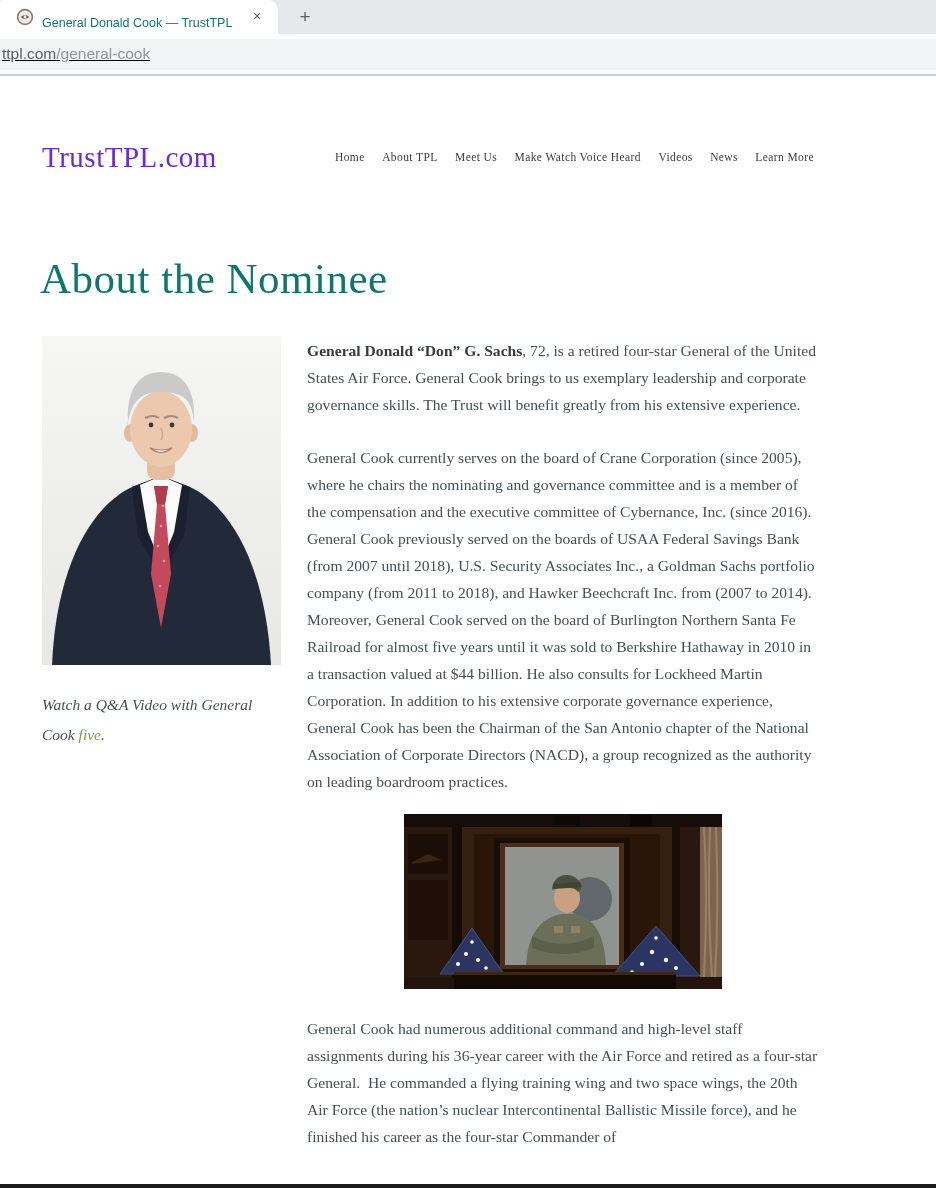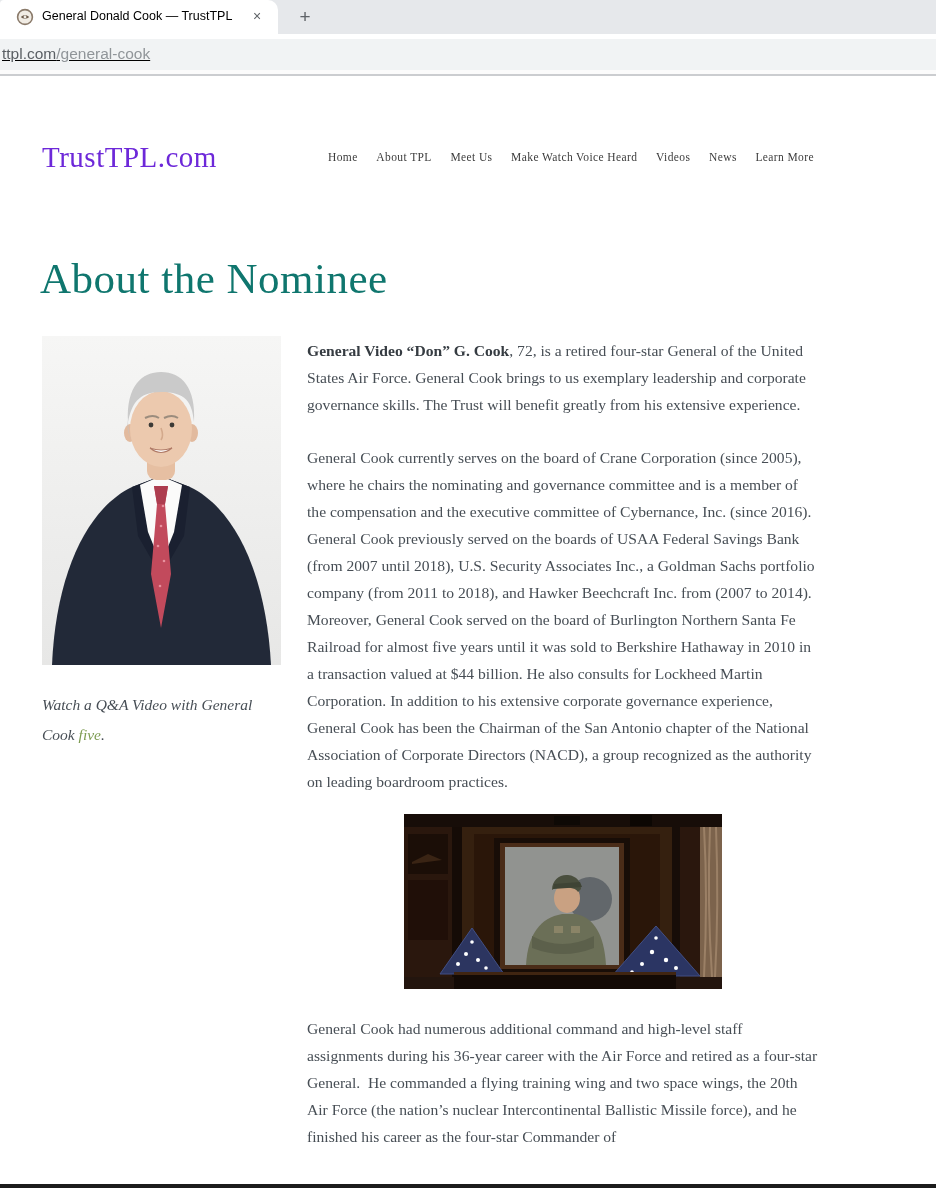--- a/index.html
+++ b/index.html
@@ -9,22 +9,22 @@
     font-family:"Liberation Serif", serif;
   }
   
   .tabstrip { position:absolute; left:0; top:0; width:936px; height:34px; background:#e6e8eb; }
   .tab {
     position:absolute; left:0; top:0; width:278px; height:34px; background:#ffffff;
     border-radius:4px 10px 0 0; display:flex; align-items:center;
   }
   .tab-favicon { position:absolute; left:16px; top:8px; width:18px; height:18px; }
   .tab-title {
-    position:absolute; left:42px; top:9px; width:200px; overflow:hidden; white-space:nowrap;
-    font-family:"Liberation Sans", sans-serif; font-size:12.5px; color:#000000;
+    position:absolute; left:42px; top:16px; width:200px; overflow:hidden; white-space:nowrap;
+    font-family:"Liberation Sans", sans-serif; font-size:12.5px; color:#0f766e;
   }
   .tab-close {
     position:absolute; left:248px; top:7px; width:18px; height:18px; text-align:center;
     font-family:"Liberation Sans", sans-serif; font-size:14px; line-height:18px; color:#5f6368; cursor:pointer;
   }
   .newtab {
     position:absolute; left:292px; top:4px; width:26px; height:26px; text-align:center;
     font-family:"Liberation Sans", sans-serif; font-size:19px; line-height:25px; color:#5f6368; cursor:pointer;
   }
   .toolbar-gap { position:absolute; left:0; top:34px; width:936px; height:5px; background:#ffffff; }
@@ -40,21 +40,21 @@
 
   
   .logo {
     position:absolute; left:42px; top:141px;
     font-size:29px; letter-spacing:0.5px; color:#6d28d9; cursor:pointer;
   }
   .nav {
     position:absolute; left:328px; top:151px; width:486px;
     display:flex; justify-content:space-between; align-items:center;
   }
-  .nav-item { font-size:11.5px; letter-spacing:0.4px; color:#3c3c3c; cursor:pointer; white-space:nowrap; }
+  .nav-item { font-size:11.5px; letter-spacing:0.4px; color:#3c3c3c; cursor:pointer; white-space:nowrap;margin-left:7px; }
 
   
   .page-title {
     position:absolute; left:40px; top:254px;
     font-size:43px; font-weight:normal; letter-spacing:0.5px; color:#0f766e;
   }
   .portrait-wrap { position:absolute; left:42px; top:336px; width:239px; height:329px; }
   .caption {
     position:absolute; left:42px; top:690px; width:242px;
     font-style:italic; font-size:15.5px; line-height:30px; color:#474e55;
@@ -150,21 +150,21 @@
     <circle cx="130" cy="89" r="2.4" fill="#3c3a36"></circle>
     <path d="M119 92 q3 8 0 12" stroke="#d3a98c" stroke-width="1.6" fill="none"></path>
     <path d="M108 112 q11 9 22 0 q-11 4 -22 0" fill="#ffffff" stroke="#b07a66" stroke-width="1.2"></path>
   </svg>
 </div>
 <div class="caption">
   <span>Watch a Q&amp;A Video with General Cook </span><a>five</a><span>.</span>
 </div>
 
 <div class="textcol">
-  <p class="p1"><span class="lead">General Video “Don” G. Cook</span><span>, 72, is a retired four-star General of the United States Air Force. General Cook brings to us exemplary leadership and corporate governance skills. The Trust will benefit greatly from his extensive experience.</span></p>
+  <p class="p1"><span class="lead">General Donald “Don” G. Sachs</span><span>, 72, is a retired four-star General of the United States Air Force. General Cook brings to us exemplary leadership and corporate governance skills. The Trust will benefit greatly from his extensive experience.</span></p>
   <p class="p2">General Cook currently serves on the board of Crane Corporation (since 2005), where he chairs the nominating and governance committee and is a member of the compensation and the executive committee of Cybernance, Inc. (since 2016). General Cook previously served on the boards of USAA Federal Savings Bank (from 2007 until 2018), U.S. Security Associates Inc., a Goldman Sachs portfolio company (from 2011 to 2018), and Hawker Beechcraft Inc. from (2007 to 2014). Moreover, General Cook served on the board of Burlington Northern Santa Fe Railroad for almost five years until it was sold to Berkshire Hathaway in 2010 in a transaction valued at $44 billion. He also consults for Lockheed Martin Corporation. In addition to his extensive corporate governance experience, General Cook has been the Chairman of the San Antonio chapter of the National Association of Corporate Directors (NACD), a group recognized as the authority on leading boardroom practices.</p>
   <div class="shelf-fig">
     <svg viewBox="0 0 318 175" width="318" height="175">
       <rect width="318" height="175" fill="#23150e"></rect>
 
       <rect x="0" y="0" width="318" height="13" fill="#170d08"></rect>
       <rect x="150" y="2" width="26" height="9" fill="#0e0905"></rect>
       <rect x="226" y="1" width="22" height="11" fill="#0c0703"></rect>
 
       <rect x="0" y="13" width="50" height="150" fill="#2a170d"></rect>

